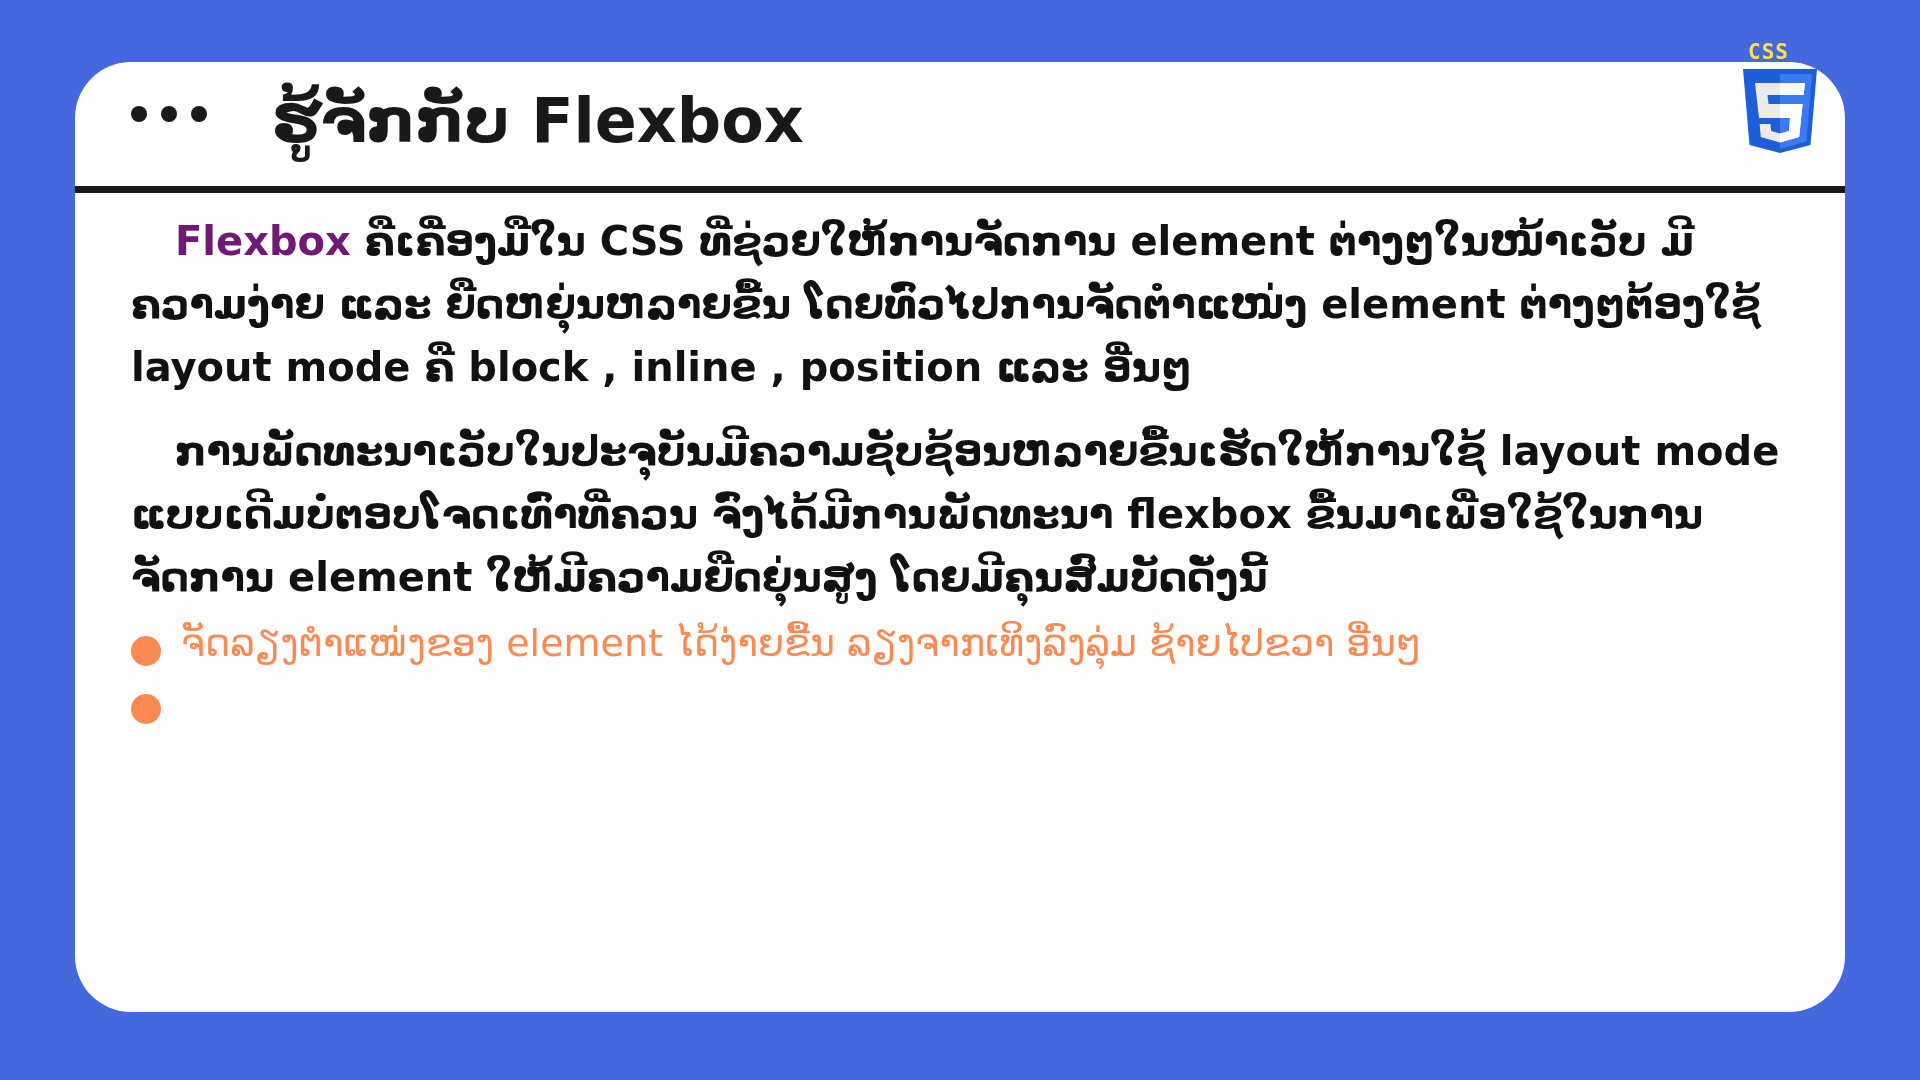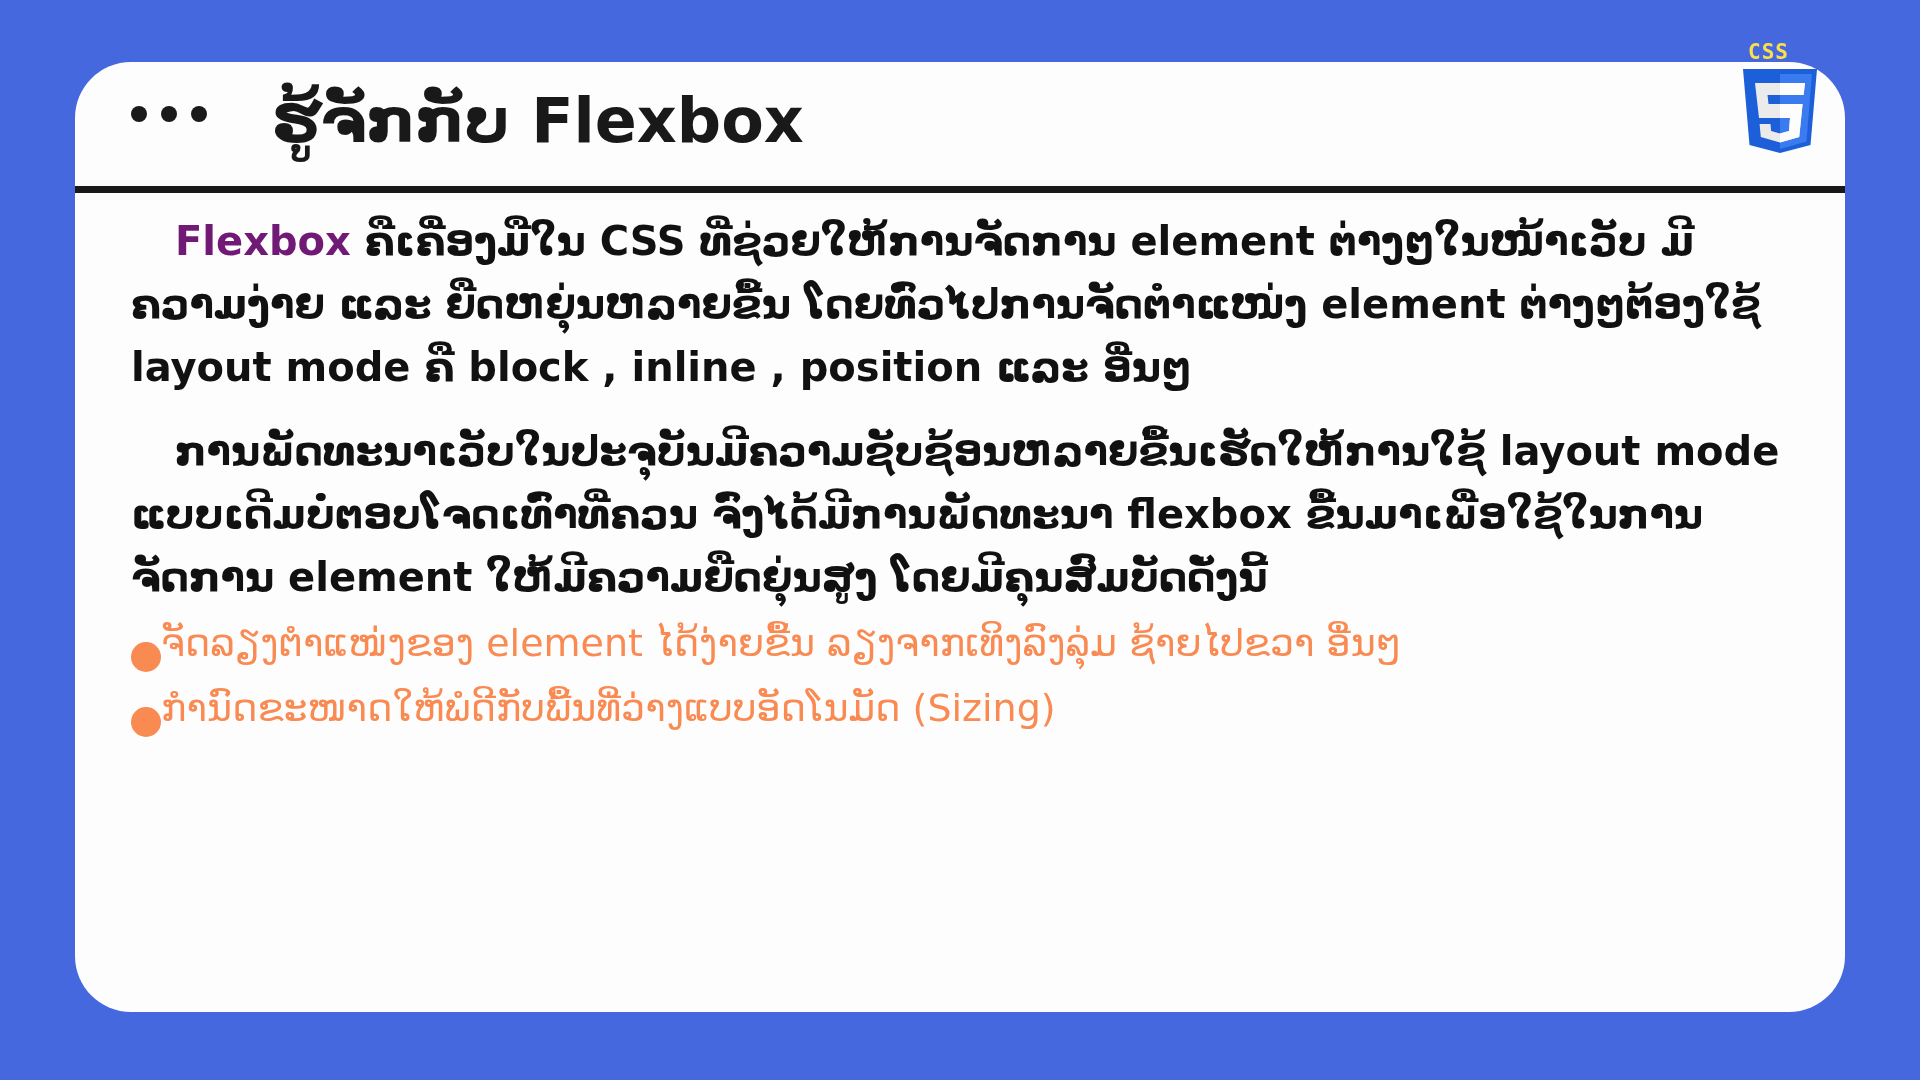--- a/index.html
+++ b/index.html
@@ -130,21 +130,22 @@
     margin-top: 20px;
   }
 
   .bullets {
     margin: 6px 0 0 0;
     padding: 0;
     list-style: none;
   }
   .bullet {
     display: flex;
-    align-items: flex-end;
+    align-items: center;
+    gap: 20px;
     margin-bottom: 8px;
   }
   .bullet-dot {
     flex: none;
     width: 30px;
     height: 30px;
     border-radius: 50%;
     background: #f98a52;
     margin-top: 14px;
   }
@@ -181,21 +182,20 @@
 
       <p class="para p2">ການພັດທະນາເວັບໃນປະຈຸບັນມີຄວາມຊັບຊ້ອນຫລາຍຂື້ນເຮັດໃຫ້ການໃຊ້ layout mode ແບບເດີມບໍ່ຕອບໂຈດເທົ່າທີ່ຄວນ ຈົ່ງໄດ້ມີການພັດທະນາ flexbox ຂື້ນມາເພື່ອໃຊ້ໃນການຈັດການ element ໃຫ້ມີຄວາມຍືດຍຸ່ນສູງ ໂດຍມີຄຸນສົມບັດດັ່ງນີ້</p>
 
       <ul class="bullets">
         <li class="bullet">
           <span class="bullet-dot"></span>
           <span class="bullet-text">ຈັດລຽງຕຳແໜ່ງຂອງ element ໄດ້ງ່າຍຂື້ນ ລຽງຈາກເທິງລົງລຸ່ມ ຊ້າຍໄປຂວາ ອື່ນໆ</span>
         </li>
         <li class="bullet">
           <span class="bullet-dot"></span>
-          <span class="bullet-text">ກຳນົດຂະໜາດໃຫ້ພໍດີກັບພື້ນທີ່ວ່າງແບບອັດໂນມັດ (Sizing)</span>
         </li>
       </ul>
     </div>
   </div>
 
   <div class="css-logo">
     <div class="css-word">CSS</div>
     <svg class="shield" viewBox="0 0 78 84">
       <path d="M2 0 H76 L69.5 76 L39 84 L8.5 76 Z" fill="#1c5fd8"></path>
       <path d="M39 5 H71 L65.5 72.5 L39 80 Z" fill="#3a7bf0"></path>

